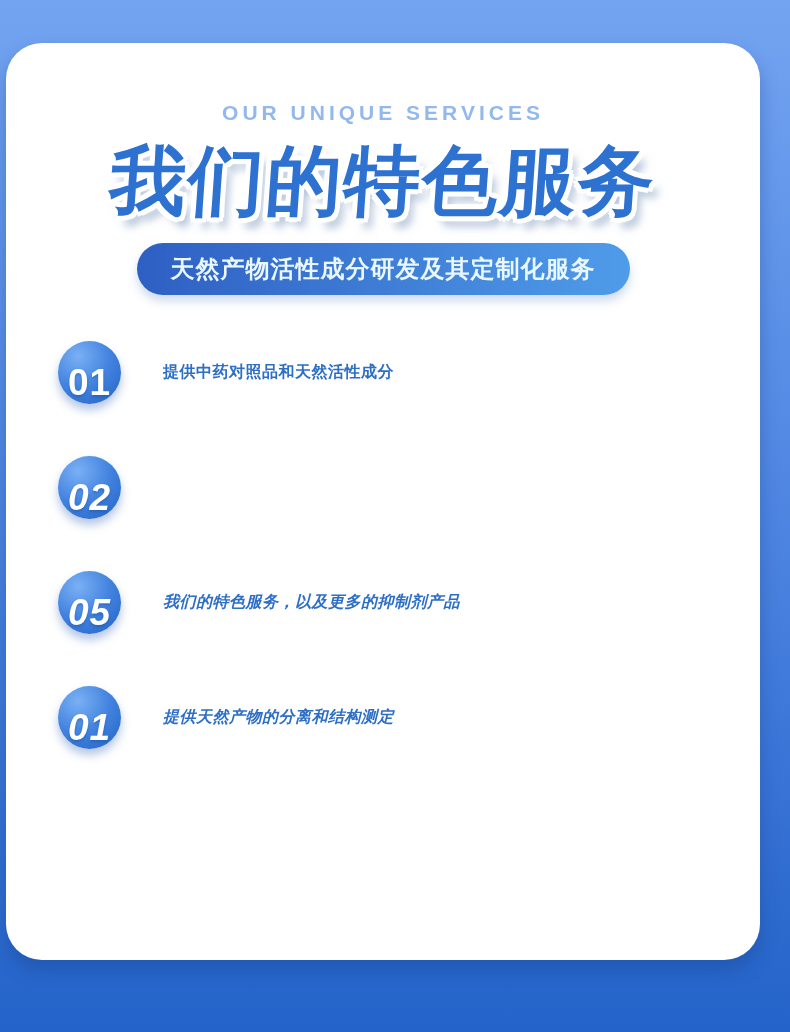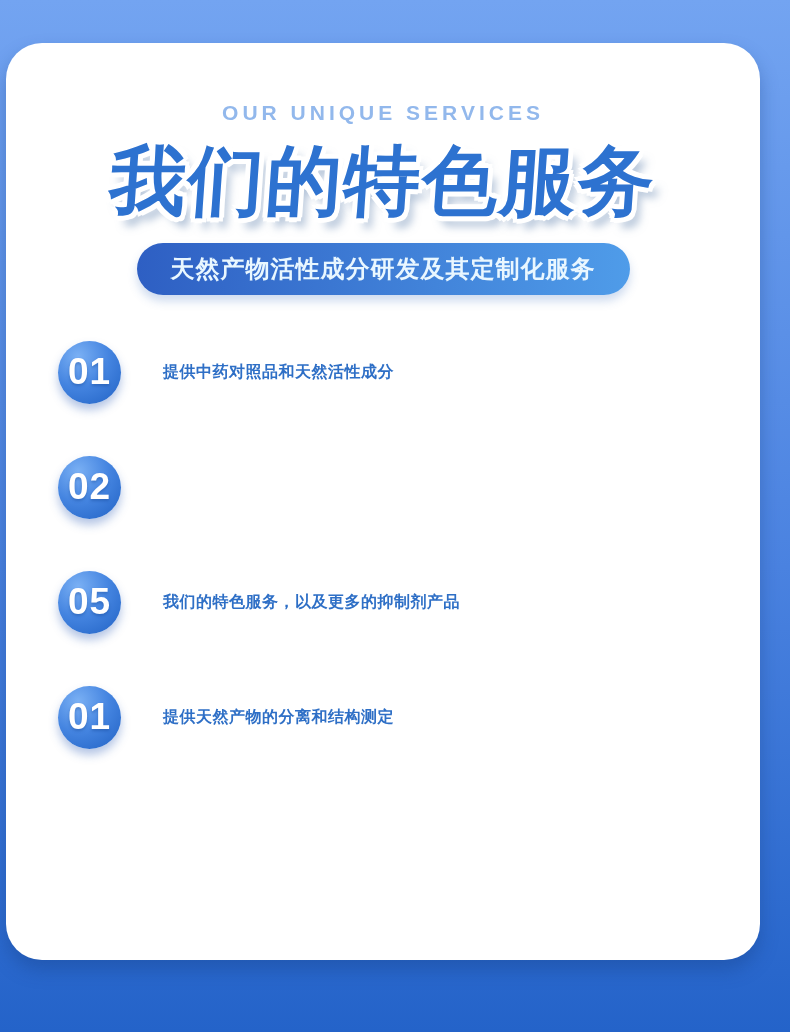--- a/index.html
+++ b/index.html
@@ -65,29 +65,29 @@
     white-space: nowrap;
   }
   .services {
     margin-top: 46px;
     padding-left: 52px;
   }
   .service-row {
     display: flex;
     align-items: center;
   }
-  .service-row + .service-row { margin-top: 52px; }
+  .service-row + .service-row { margin-top: 52px; font-style: italic; }
   .num-badge {
     flex: 0 0 auto;
     width: 63px; height: 63px;
     border-radius: 50%;
     background: radial-gradient(circle at 32% 24%, var(--circle_top) 0%, var(--circle_mid) 48%, var(--circle_bottom) 100%);
     box-shadow: 0 6px 10px rgba(40, 90, 180, 0.35);
     display: flex;
-    align-items: center;
+    align-items: flex-end;
     justify-content: center;
   }
   .num-badge span {
     color: #ffffff;
     font-size: 37px;
     font-weight: 800;
     letter-spacing: 1px;
     text-shadow: 0 2px 3px rgba(20, 70, 150, 0.4);
   }
   .service-text {

